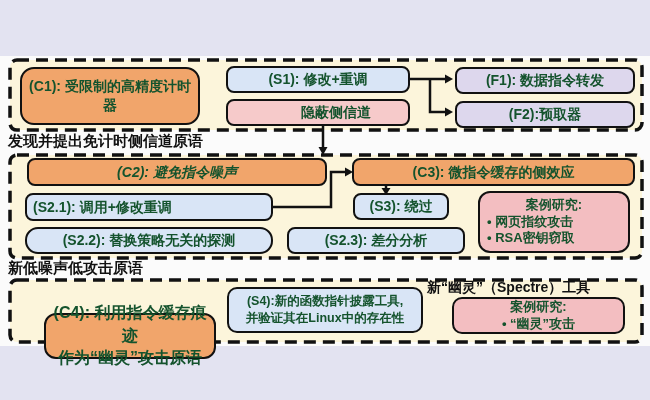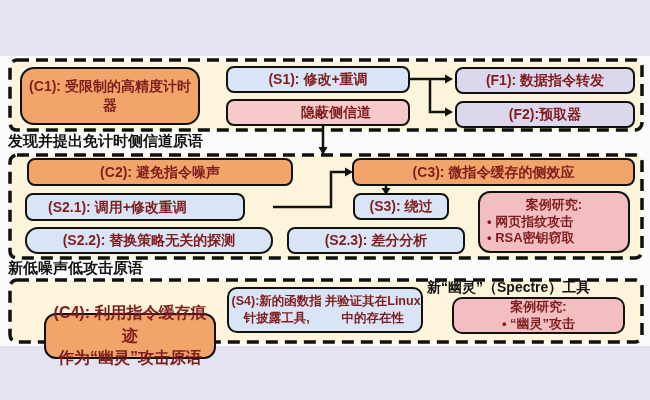--- a/index.html
+++ b/index.html
@@ -18,21 +18,21 @@
     background:#fbfbfb;
   }
   .layer-svg{
     position:absolute;left:0;top:0;width:650px;height:400px;
   }
   .node{
     position:absolute;
     box-sizing:border-box;
     border:2.5px solid #111;
     display:flex;align-items:center;justify-content:center;
-    font-weight:700;color:#7f1d1d;
+    font-weight:700;color:#14532d;
     font-size:14px;line-height:1.35;
     text-align:center;
     z-index:2;
   }
   .orange{background:#f1a56b;}
   .blue{background:#d9e5f6;}
   .pink{background:#f6caca;padding-left:36px;}
   .purple{background:#ddd7ed;}
   .casepink{background:#f3bec1;}
 
@@ -44,37 +44,37 @@
 
   .section-label{
     position:absolute;left:8px;
     font-weight:700;color:#111;font-size:15px;
     z-index:2;white-space:nowrap;
   }
   .label-1{top:132px;}
   .label-2{top:259px;}
   .label-3{left:427px;top:279px;font-size:14px;}
 
-  .node.c2{left:27px;top:158px;width:266px;height:28px;border-radius:8px;}
-  .node.s21{left:25px;top:193px;width:220px;height:28px;border-radius:8px;justify-content:flex-start;padding-left:21px;text-align:left;}
+  .node.c2{left:27px;top:158px;width:300px;height:28px;border-radius:8px;font-style:italic;}
+  .node.s21{left:25px;top:193px;width:248px;height:28px;border-radius:8px;justify-content:flex-start;padding-left:6px;text-align:left;}
   .node.s22{left:25px;top:227px;width:248px;height:27px;border-radius:13px;}
   .node.c3{left:352px;top:158px;width:283px;height:28px;border-radius:8px;}
   .node.s3{left:353px;top:193px;width:96px;height:27px;border-radius:8px;}
   .node.s23{left:287px;top:227px;width:178px;height:27px;border-radius:8px;}
 
   .node.case1{
     left:478px;top:191px;width:152px;height:62px;border-radius:12px;
     flex-direction:column;align-items:stretch;justify-content:center;
     padding:2px 7px;font-size:13px;line-height:1.3;
   }
   .case-title{text-align:center;}
   .case-bullet{text-align:left;}
 
   .node.c4{left:44px;top:288px;width:172px;height:46px;border-radius:12px;flex-direction:column;font-size:16px;line-height:1.4;margin-top:25px;}
-  .node.s4{left:227px;top:287px;width:196px;height:46px;border-radius:10px;flex-direction:row;font-size:12.5px;line-height:1.4;}
+  .node.s4{left:227px;top:287px;width:196px;height:46px;border-radius:10px;flex-direction:column;font-size:12.5px;line-height:1.4;}
   .node.case2{
     left:452px;top:297px;width:173px;height:37px;border-radius:10px;
     flex-direction:column;align-items:stretch;justify-content:center;
     padding:1px 6px;font-size:13px;line-height:1.3;
   }
   .node.case2 .case-bullet{text-align:center;}
 </style>
 </head>
 <body>
 

